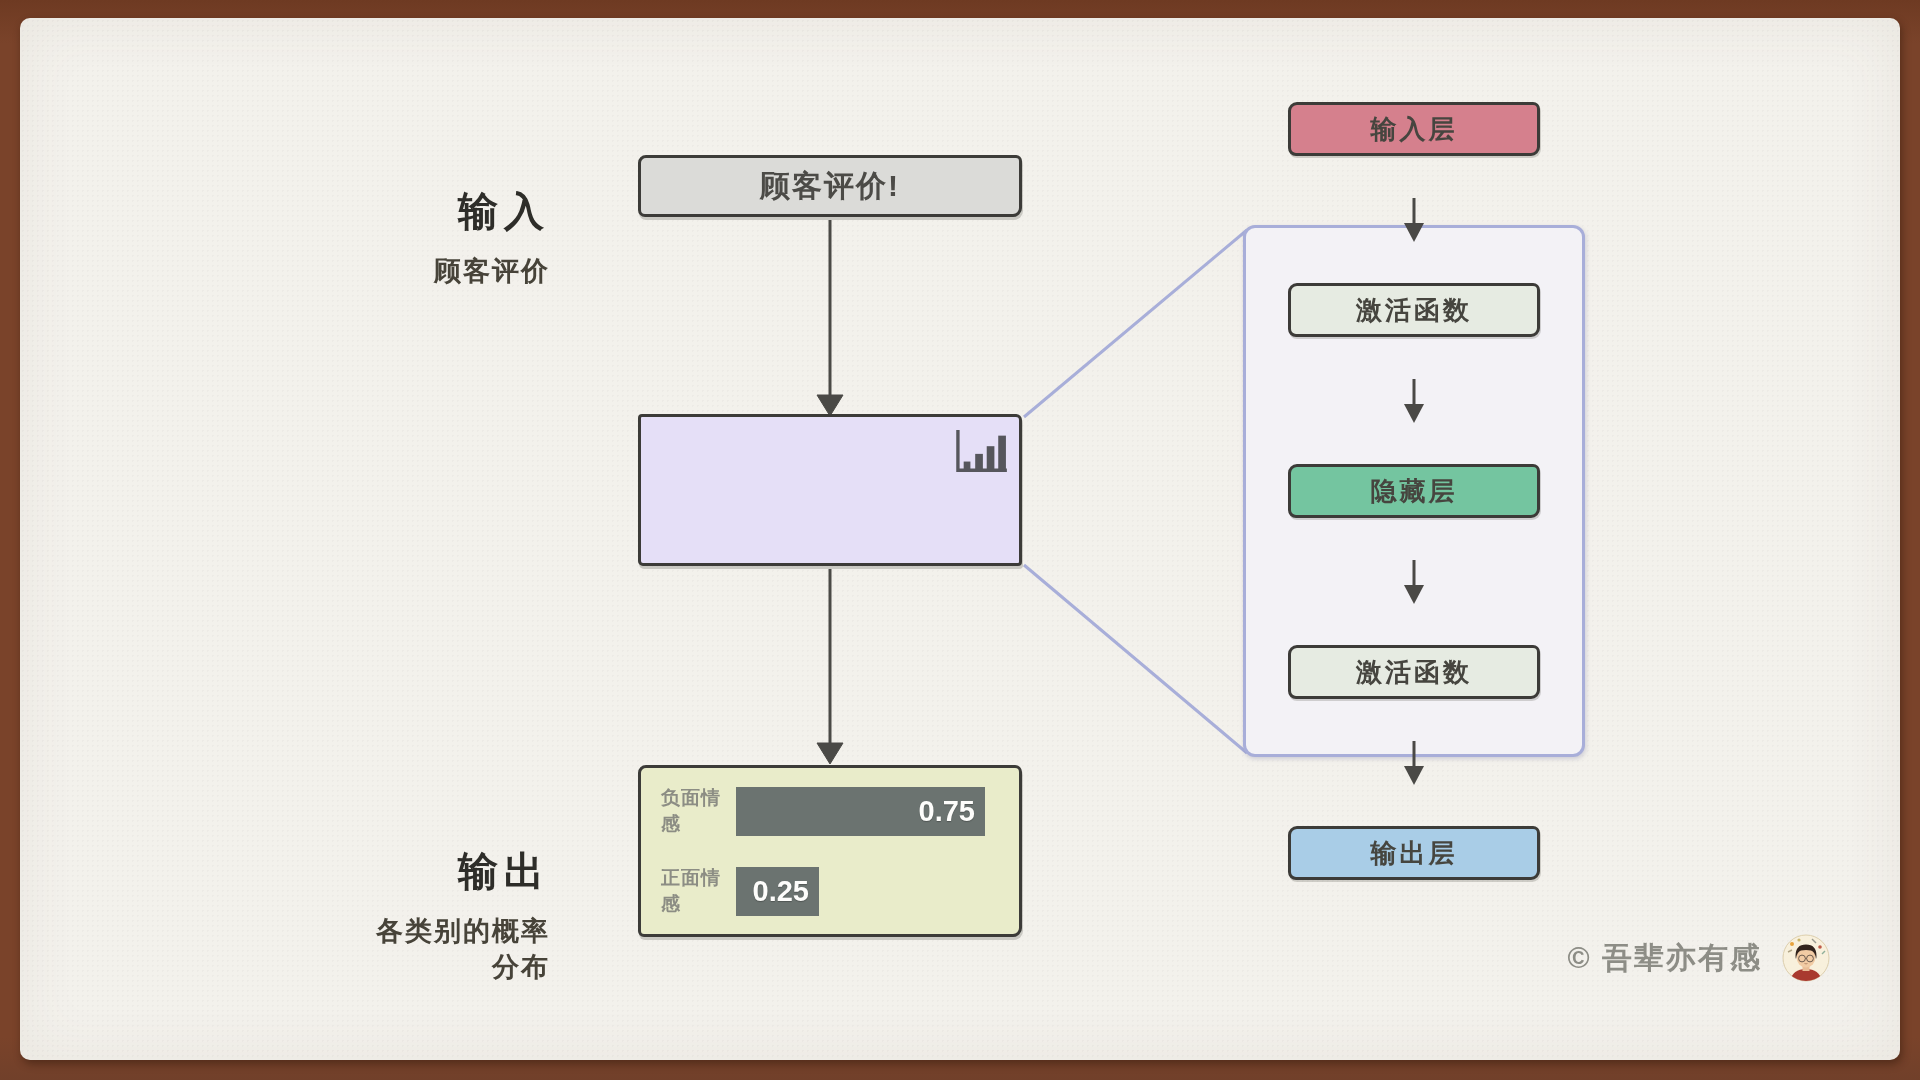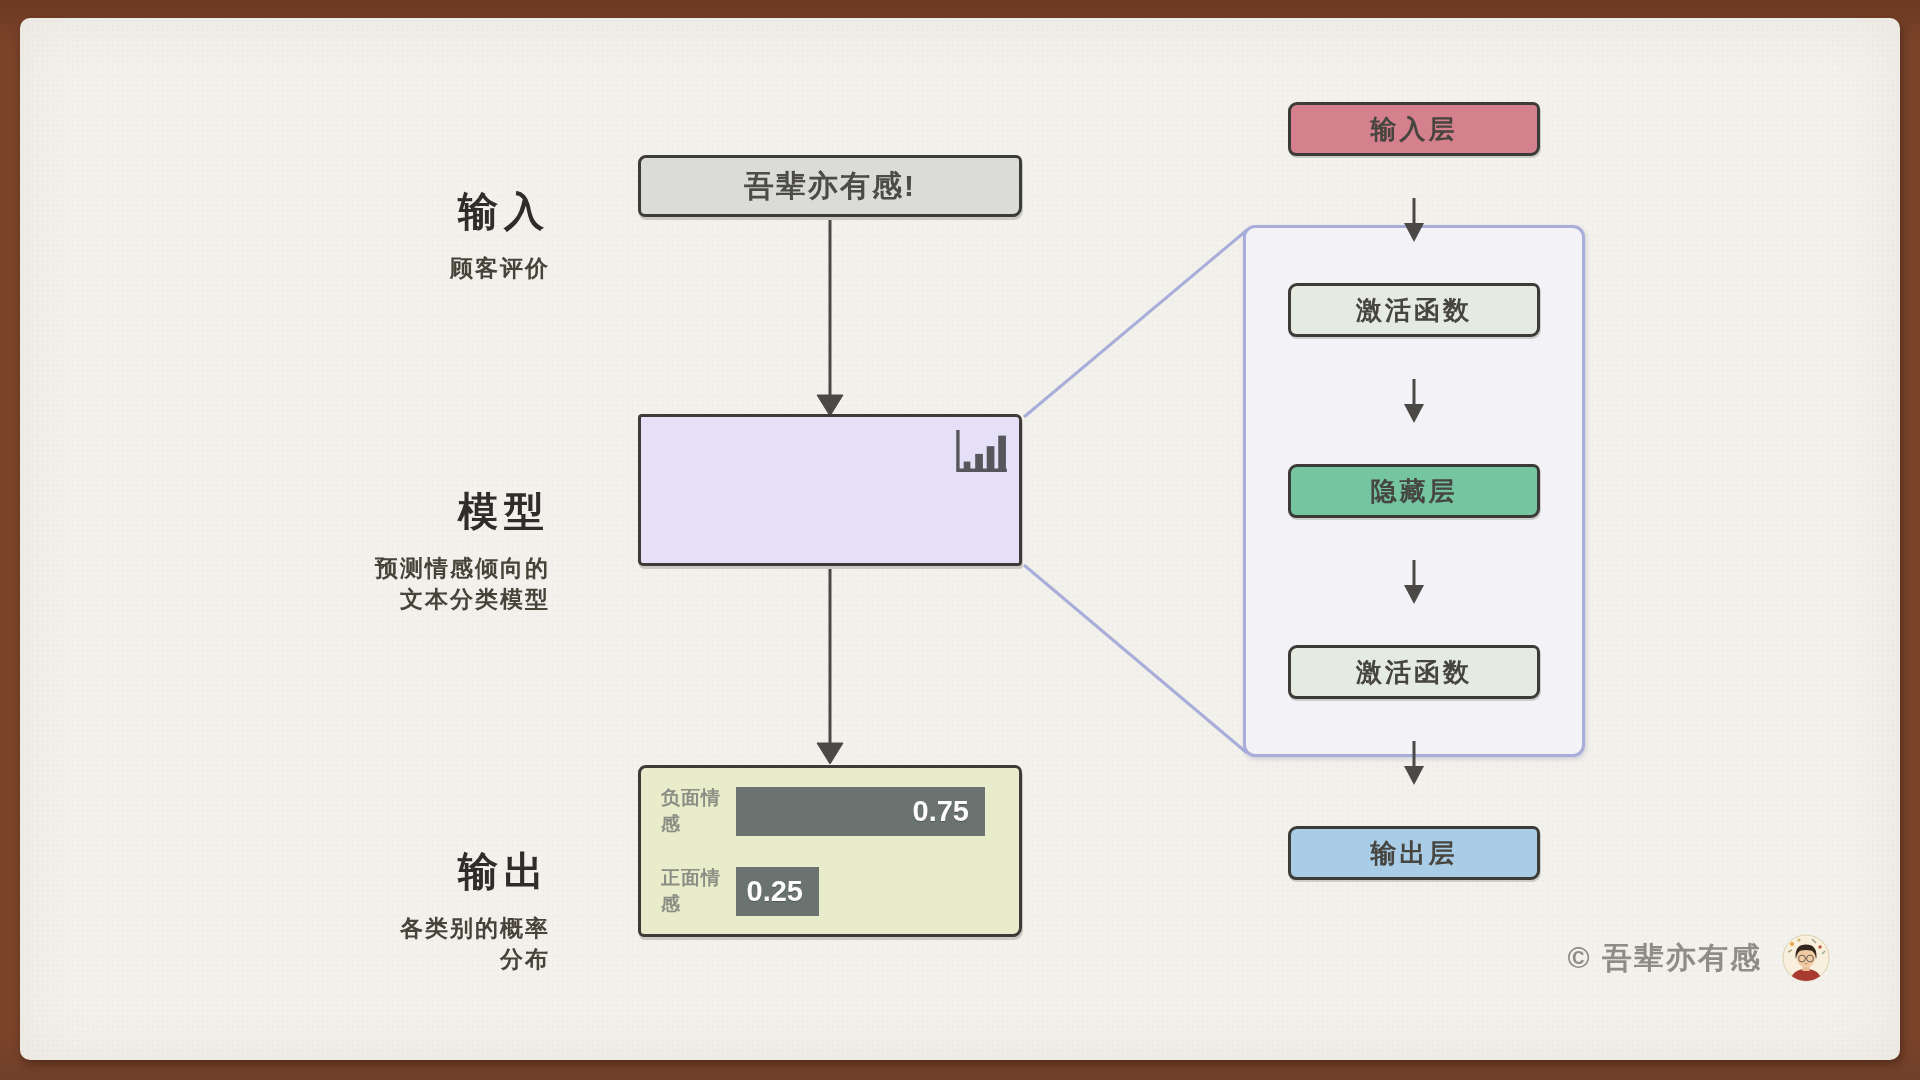--- a/index.html
+++ b/index.html
@@ -15,21 +15,21 @@
            background-size:5px 5px;
            border-radius:10px;
            box-shadow:2px 4px 8px rgba(40,18,6,0.45), inset 0 0 60px rgba(120,100,70,0.07); }
 
   
   #overlay { position:absolute; left:0; top:0; width:1920px; height:1080px; pointer-events:none; }
 
   
   .stage-label { position:absolute; left:230px; width:320px; text-align:right;margin-top:46px; }
   .stage-title { font-size:40px; font-weight:bold; color:#2e2d29; letter-spacing:6px; }
-  .stage-sub   { margin-top:14px; font-size:23px; font-weight:bold; color:#474339; line-height:1.35; letter-spacing:2px; }
+  .stage-sub   { margin-top:14px; font-size:27px; font-weight:bold; color:#474339; line-height:1.35; letter-spacing:2px; }
   #stage-label-input  { top:138px; }
   #stage-label-model  { top:438px; }
   #stage-label-output { top:798px; }
 
   
   .sketch-box { position:absolute; border:3px solid #3c3b38;
                 box-shadow:1px 3px 0 rgba(60,58,52,0.22);
                 display:flex; align-items:center; justify-content:center; }
   #input-box  { left:638px; top:155px; width:384px; height:62px;
                 background:#dbdbd8; border-radius:8px 6px 9px 7px;
@@ -40,21 +40,21 @@
   #model-chart-icon { position:absolute; right:10px; top:10px; width:58px; height:48px; }
 
   
   #output-box { left:638px; top:765px; width:384px; height:172px;
                 background:#e9ecca; border-radius:8px 7px 9px 6px;
                 flex-direction:column; justify-content:center; align-items:stretch;
                 gap:31px; padding-left:20px; }
   .bar-row   { display:flex; align-items:center; height:49px; }
   .bar-label { width:75px; flex:none; font-size:19px; font-weight:bold; color:#8c8d84; letter-spacing:1px; }
   .bar       { height:49px; background:#6b7370; display:flex; align-items:center;
-               justify-content:flex-end; padding-right:16px; }
+               justify-content:flex-end; padding-right:10px; }
   .bar-value { font-size:29px; font-weight:bold; color:#fdfdfb;
                font-family:"Liberation Sans", sans-serif; text-shadow:0 1px 1px rgba(0,0,0,0.25); }
 
   
   #detail-panel { position:absolute; left:1243px; top:225px; width:342px; height:532px;
                   background:#f3f2f6; border:3px solid #a8aed9; border-radius:12px;
                   box-shadow:1px 2px 4px rgba(100,105,150,0.25);
                   display:flex; flex-direction:column; align-items:center; justify-content:center;gap:36px; }
   .layer { width:252px; height:54px; flex:none; border:3px solid #3c3b38; border-radius:9px 7px 9px 8px;
            display:flex; align-items:center; justify-content:center;
@@ -91,37 +91,30 @@
       <polygon points="817,743 843,743 830,764" stroke-width="1"></polygon>
     </g>
   </svg>
 
   <div class="stage-label" id="stage-label-input">
     <div class="stage-title">输入</div>
     <div class="stage-sub">
       <div>顾客评价</div>
     </div>
   </div>
-  <div class="stage-label" id="stage-label-model">
-    <div class="stage-title">模型</div>
-    <div class="stage-sub">
-      <div>预测情感倾向的</div>
-      <div>文本分类模型</div>
-    </div>
-  </div>
   <div class="stage-label" id="stage-label-output">
     <div class="stage-title">输出</div>
     <div class="stage-sub">
       <div>各类别的概率</div>
       <div>分布</div>
     </div>
   </div>
 
   <div class="sketch-box" id="input-box">
-    <span>吾辈亦有感!</span>
+    <span>顾客评价!</span>
   </div>
 
   <div class="sketch-box" id="model-box">
     <svg id="model-chart-icon" viewBox="0 0 60 50">
       <path d="M7 3 L7 45 L58 45" stroke="#56565c" stroke-width="3.5" fill="none"></path>
       <rect x="13" y="36" width="7" height="8" fill="#56565c"></rect>
       <rect x="25" y="28" width="8" height="16" fill="#56565c"></rect>
       <rect x="37" y="20" width="8" height="24" fill="#56565c"></rect>
       <rect x="49" y="9" width="8" height="35" fill="#56565c"></rect>
     </svg>

